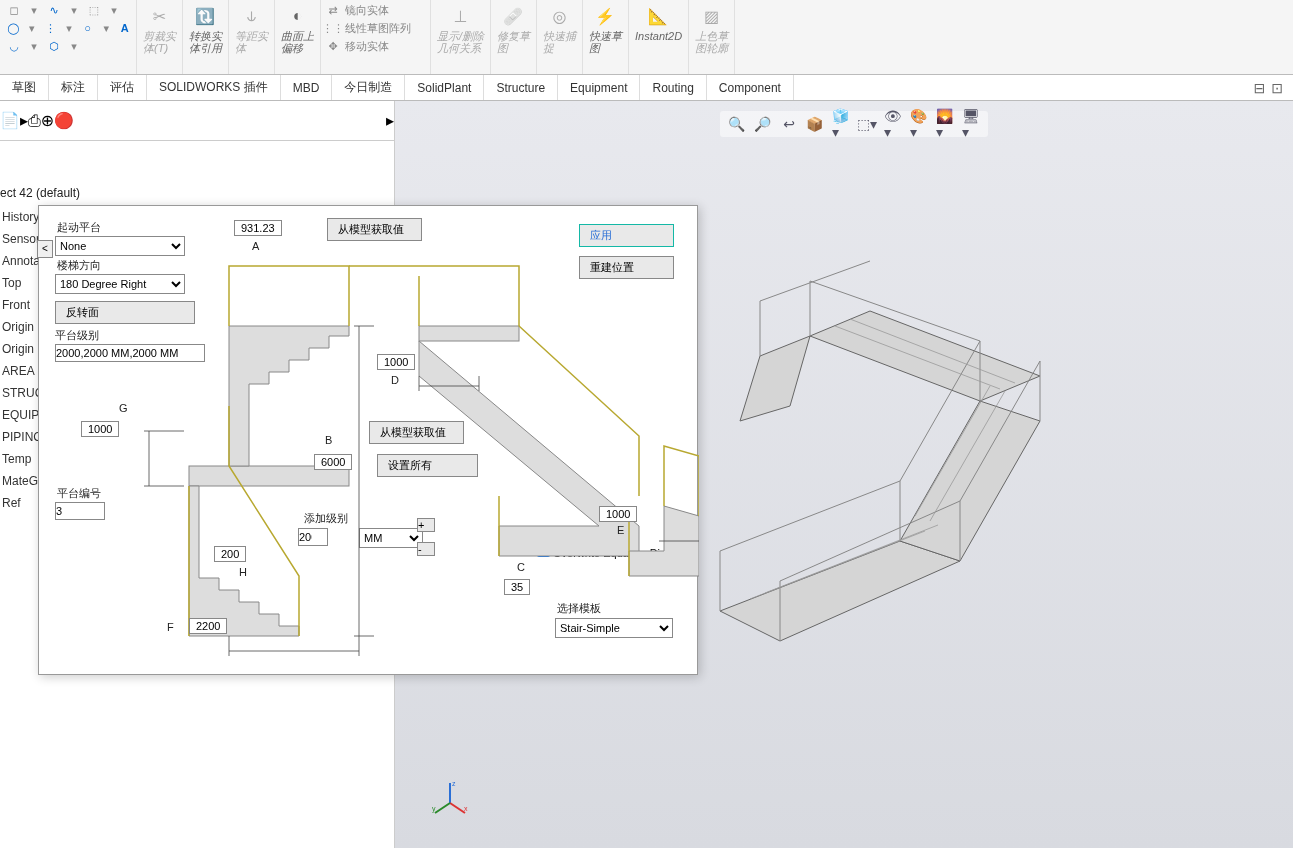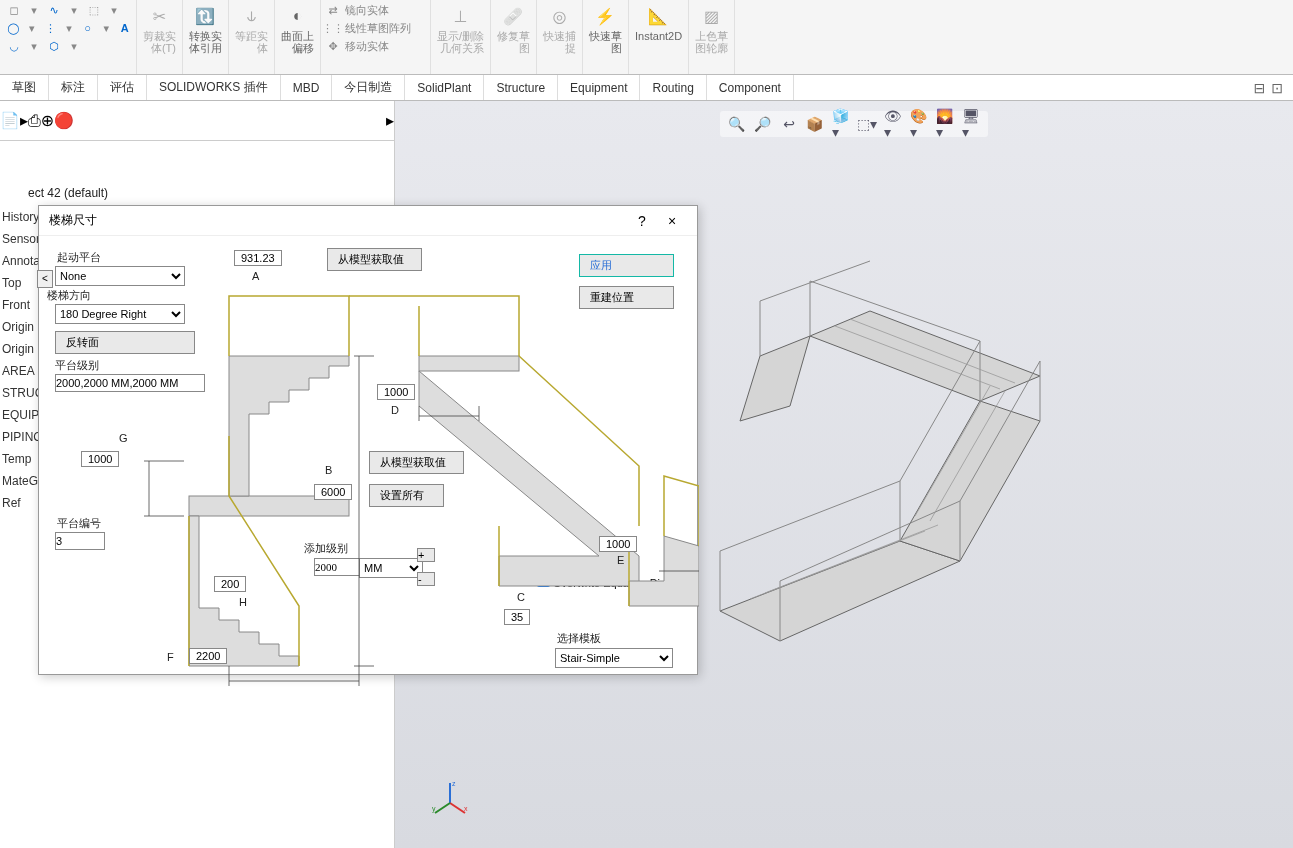--- a/index.html
+++ b/index.html
@@ -3,32 +3,32 @@
 <meta charset="utf-8">
 <style>
 * { box-sizing: border-box; margin: 0; padding: 0; font-family: "Microsoft YaHei", Arial, sans-serif; }
 body { background: #fff; width: 1293px; height: 848px; overflow: hidden; position: relative; }
 
 
 .ribbon { height: 75px; background: #f5f5f5; border-bottom: 1px solid #bbb; display: flex; padding-left: 2px; }
 .rbtn { display: flex; flex-direction: column; align-items: center; justify-content: flex-start; padding: 4px 6px 2px; border-right: 1px solid #e0e0e0; font-size: 11px; color: #666; min-width: 40px; }
 .rbtn.disabled { color: #aaa; }
 .rbtn .ico { width: 24px; height: 24px; margin-bottom: 2px; display: flex; align-items: center; justify-content: center; font-size: 16px; }
-.rbtn .lbl { text-align: right; line-height: 12px; white-space: pre; }
+.rbtn .lbl { text-align: left; line-height: 12px; white-space: pre; font-style: italic; }
 .smallcol { display: flex; flex-direction: column; gap: 2px; padding: 2px 4px; border-right: 1px solid #e0e0e0; }
 .sline { display: flex; align-items: center; gap: 4px; font-size: 11px; color: #888; }
 .sline .si { width: 16px; height: 16px; display: inline-flex; align-items: center; justify-content: center; }
 
 
 .tabs { height: 26px; background: #fff; border-bottom: 1px solid #bbb; display: flex; align-items: stretch; }
 .tab { padding: 4px 12px; font-size: 12px; color: #333; border-right: 1px solid #ddd; display: flex; align-items: center; cursor: pointer; }
 .corner { margin-left: auto; display: flex; align-items: center; gap: 6px; padding-right: 10px; color: #666; font-size: 14px; }
 .tree { position: absolute; left: 0; top: 185px; font-size: 12px; color: #333; line-height: 22px; padding-left: 2px; }
 .tree div { white-space: nowrap; }
-.ptitle { position: absolute; left: 0; top: 182px; font-size: 12px; margin-left: 28px; }
+.ptitle { position: absolute; left: 0; top: 182px; font-size: 12px; }
 
 
 .viewport { position: absolute; left: 0; top: 101px; right: 0; bottom: 0; background: linear-gradient(#e8e9ee 0%, #d8dae0 100%); }
 .vtoolbar { position: absolute; top: 10px; left: 720px; display: flex; gap: 8px; background: rgba(255,255,255,0.5); padding: 4px 8px; border-radius: 3px; }
 .vtoolbar span { width: 18px; height: 18px; display: inline-flex; align-items: center; justify-content: center; color: #556; font-size: 14px; }
 .triad { position: absolute; left: 430px; bottom: 30px; width: 40px; height: 40px; }
 
 
 .model { position: absolute; left: 700px; top: 140px; width: 400px; height: 420px; }
 
@@ -241,52 +241,46 @@
   <div>AREA</div>
   <div>STRUCT</div>
   <div>EQUIPM</div>
   <div>PIPING</div>
   <div>Temp</div>
   <div>MateGr</div>
   <div>Ref</div>
 </div>
 
 <div class="dialog">
-  <div class="dlg-title">
-    <span>楼梯尺寸</span>
-    <span class="sp"></span>
-    <span class="tbtn">?</span>
-    <span class="tbtn">×</span>
-  </div>
   <div class="dlg-body">
     <div class="collapse">&lt;</div>
 
     <div class="fld" style="left:18px;top:14px"><label>起动平台</label></div>
     <select class="fld" style="left:16px;top:30px;width:130px"><option>None</option></select>
 
-    <div class="fld" style="left:8px;top:52px"><label>楼梯方向</label></div>
+    <div class="fld" style="left:18px;top:52px"><label>楼梯方向</label></div>
     <select class="fld" style="left:16px;top:68px;width:130px"><option>180 Degree Right</option></select>
 
     <div class="btn fld" style="left:16px;top:95px;width:140px">反转面</div>
 
     <div class="fld" style="left:16px;top:122px"><label>平台级别</label></div>
     <input type="text" class="fld" style="left: 16px; top: 138px; width: 150px;" value="2000,2000 MM,2000 MM">
 
     <div class="fld" style="left:18px;top:280px"><label>平台编号</label></div>
     <input type="number" class="fld" style="left: 16px; top: 296px; width: 50px;" value="3">
 
     <div class="btn primary fld" style="left:540px;top:18px;width:95px">应用</div>
     <div class="btn fld" style="left:540px;top:50px;width:95px">重建位置</div>
 
     <div class="btn fld" style="left:288px;top:12px;width:95px">从模型获取值</div>
     <div class="btn fld" style="left:330px;top:215px;width:95px">从模型获取值</div>
-    <div class="btn fld" style="left:330px;top:248px;width:75px">设置所有</div>
+    <div class="btn fld" style="left:338px;top:248px;width:101px">设置所有</div>
 
     <div class="fld" style="left:265px;top:305px"><label>添加级别</label></div>
-    <input type="number" class="fld" style="left: 275px; top: 322px; width: 60px; font-family: Liberation Serif, serif;" value="2000">
+    <input type="number" class="fld" style="left: 259px; top: 322px; width: 30px;" value="2000">
     <select class="fld" style="left:320px;top:322px;width:64px"><option>MM</option></select>
     <div class="btn fld" style="left:378px;top:312px;width:18px;padding:0">+</div>
     <div class="btn fld" style="left:378px;top:336px;width:18px;padding:0">-</div>
 
     <div class="fld" style="left:498px;top:338px"><input type="checkbox" checked="" style=""> <span>Overwrite Equation Dim E</span></div>
 
     <div class="fld" style="left:518px;top:395px"><label>选择模板</label></div>
     <select class="fld" style="left:516px;top:412px;width:118px"><option>Stair-Simple</option></select>
 
     <svg class="schematic" viewBox="0 0 600 420">

